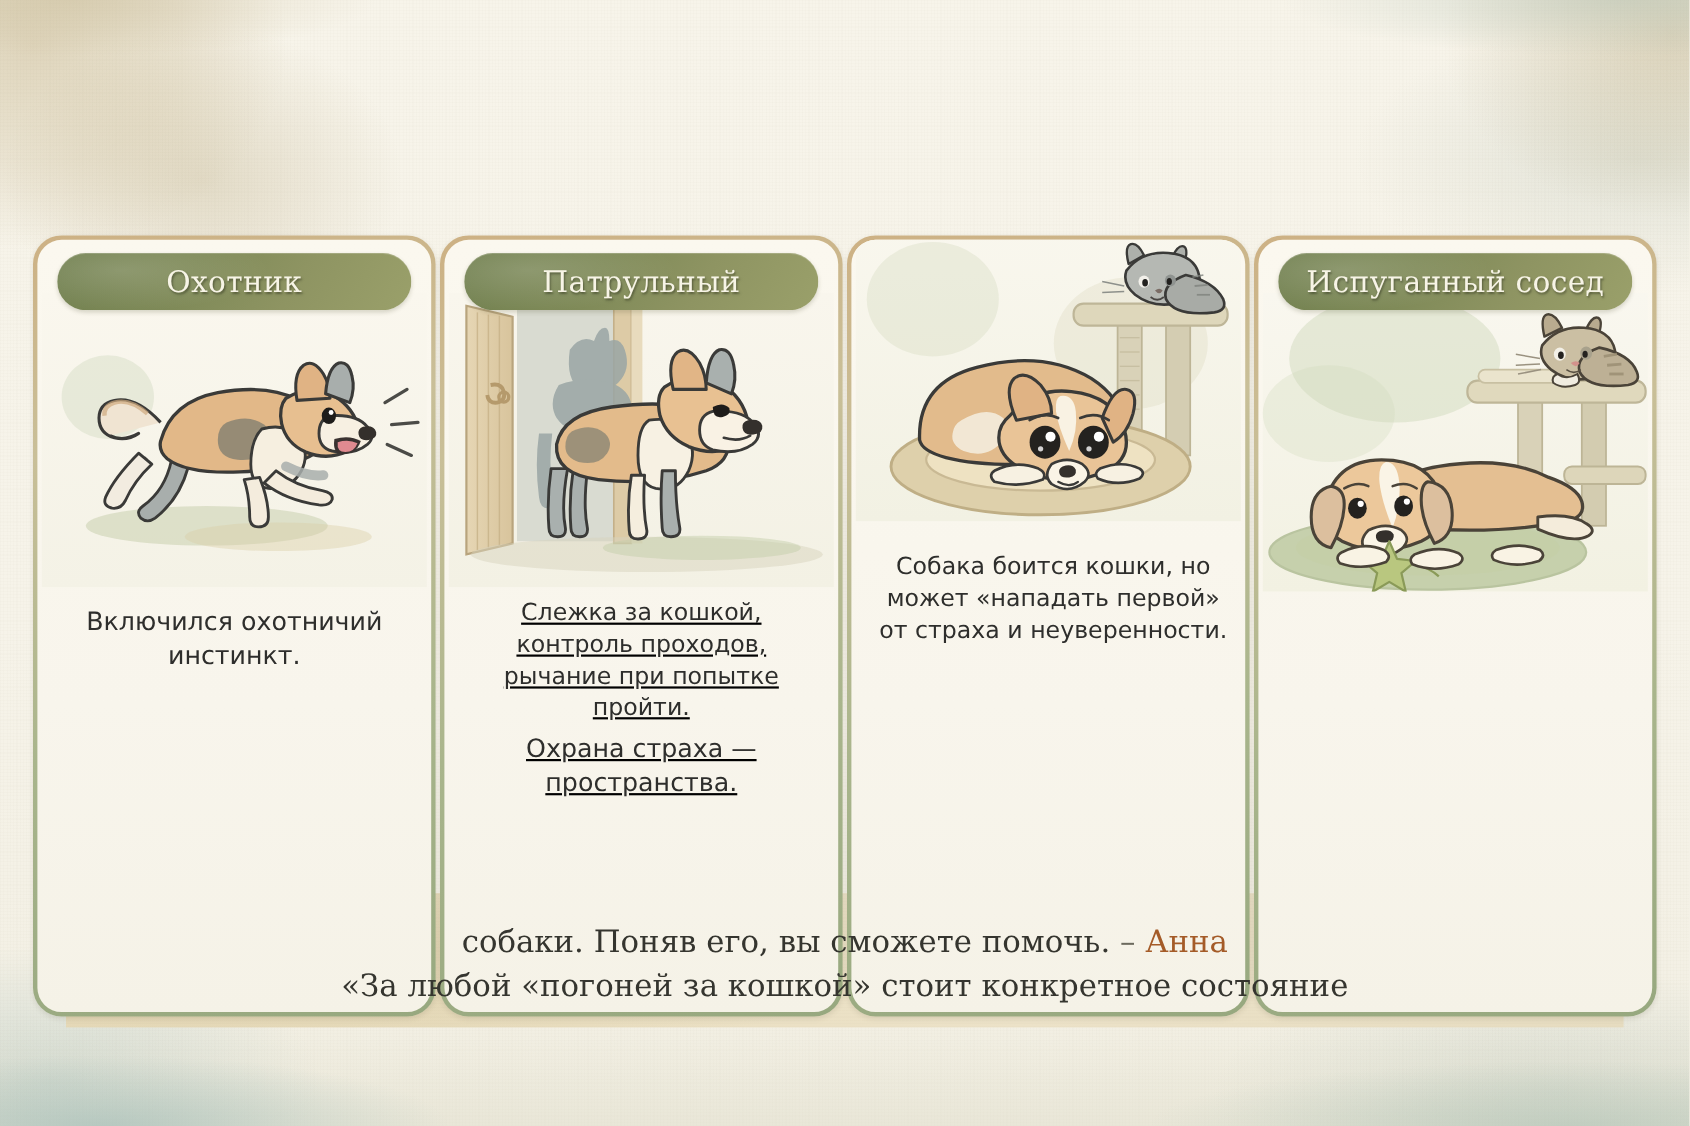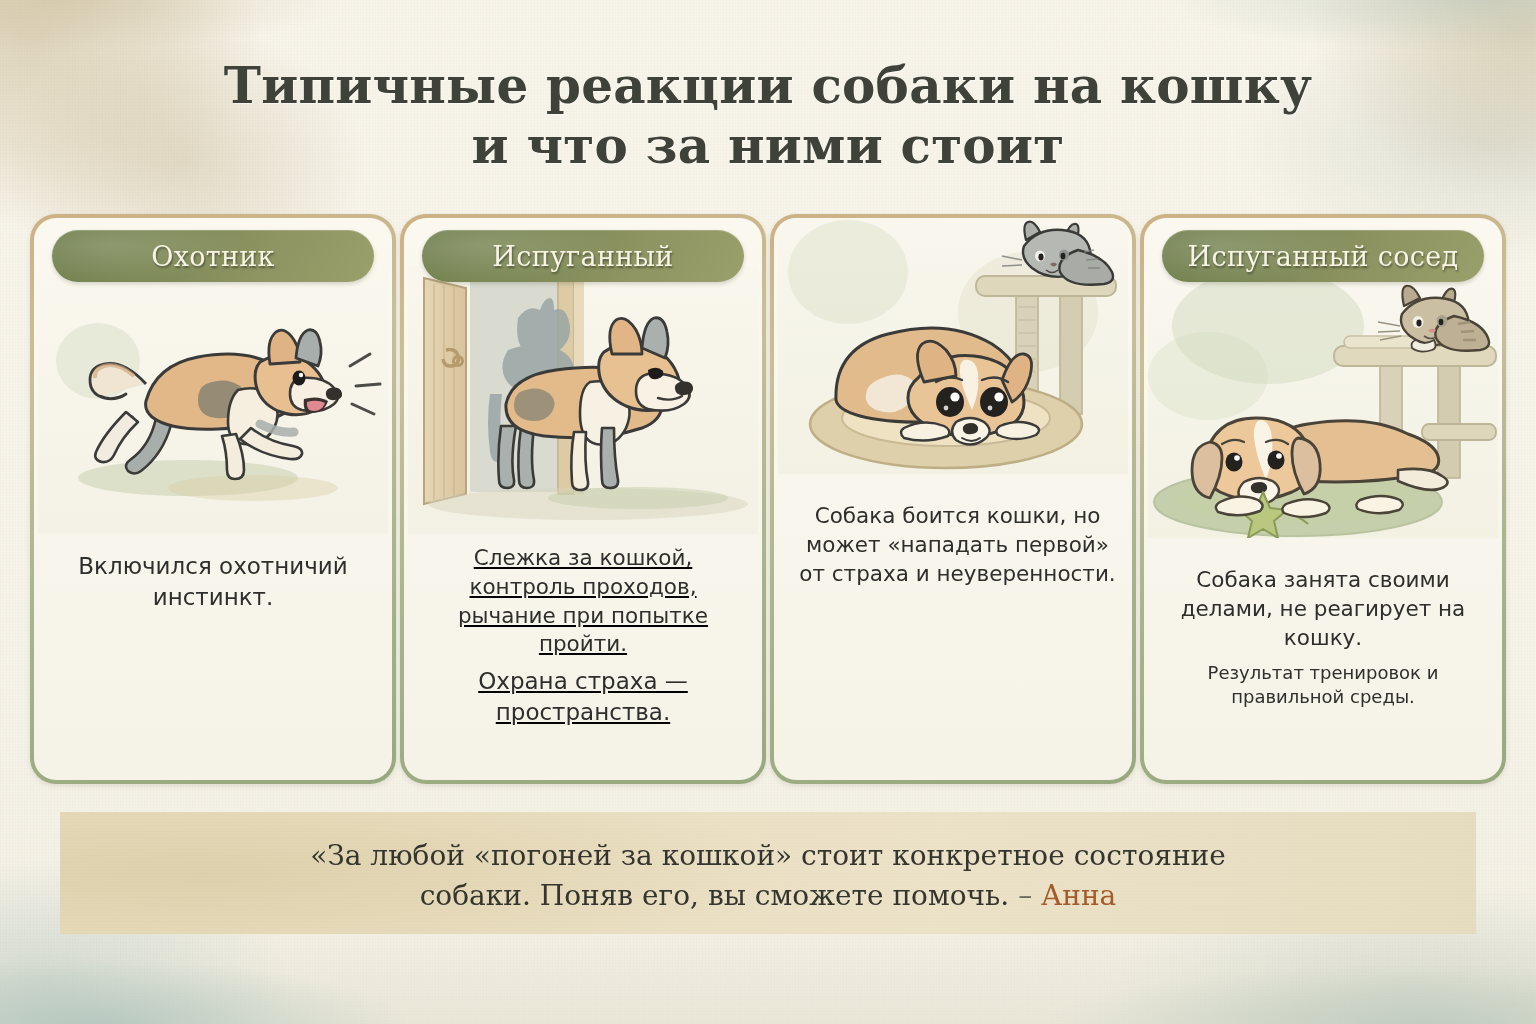--- a/index.html
+++ b/index.html
@@ -58,21 +58,21 @@
     text-shadow: 1px 1px 0 rgba(255,255,255,0.55);
     white-space: nowrap;
   }
 
   
   .cards {
     position: absolute;
     top: 214px;
     left: 30px;
     width: 1476px;
-    height: 570px;
+    height: 710px;
     display: flex;
     gap: 4px;
     z-index: 3;
   }
   .card {
     position: relative;
     flex: 1 1 0;
     border-radius: 26px;
     padding: 4px;
     background: linear-gradient(170deg, #cdb184 0%, #c9bf98 26%, #a9b58c 62%, #97a87f 100%);
@@ -215,24 +215,20 @@
   }
 </style>
 </head>
 <body>
 
 <div class="poster">
 
   <div class="top-wash"></div>
   <div class="bottom-wash"></div>
 
-  <div class="title-block">
-    <div class="title-line">Типичные реакции собаки на кошку</div>
-    <div class="title-line">и что за ними стоит</div>
-  </div>
 
   <div class="cards">
 
     <div class="card c1">
       <div class="card-inner">
         <div class="card-header">
           <span class="card-header-text">Охотник</span>
         </div>
         <div class="illus">
           <svg viewBox="0 0 350 268" preserveAspectRatio="xMidYMid meet">
@@ -288,21 +284,21 @@
         </div>
         <div class="card-body">
           <div class="body-sub">Включился охотничий инстинкт.</div>
         </div>
       </div>
     </div>
 
     <div class="card c2">
       <div class="card-inner">
         <div class="card-header">
-          <span class="card-header-text">Испуганный</span>
+          <span class="card-header-text">Патрульный</span>
         </div>
         <div class="illus">
           <svg viewBox="0 0 350 268" preserveAspectRatio="xMidYMid meet">
             <defs>
               <linearGradient id="g2bg" x1="0" y1="0" x2="0" y2="1">
                 <stop offset="0" stop-color="#f9f6ed"></stop>
                   <stop offset="1" stop-color="#f3f1e4"></stop>
               </linearGradient>
               <linearGradient id="door" x1="0" y1="0" x2="1" y2="0">
                 <stop offset="0" stop-color="#e6d6b4"></stop>
@@ -527,32 +523,28 @@
 
             <path d="M108 242 l7 -16 l7 16 l17 2 l-13 11 l4 17 l-15 -9 l-15 9 l4 -17 l-13 -11 z" fill="#b9c77f" stroke="#8a9a58" stroke-width="2" stroke-linejoin="round"></path>
             <path d="M134 246 q18 4 26 12" stroke="#8a9a58" stroke-width="2" fill="none"></path>
 
             <path d="M72 236 q20 -10 38 -2 q8 5 2 11 q-22 8 -42 1 q-5 -6 2 -10 z" fill="#f9f3e4" stroke="#4a4338" stroke-width="2.4"></path>
             <path d="M138 238 q22 -9 40 -1 q7 5 0 10 q-22 8 -42 0 q-4 -5 2 -9 z" fill="#f9f3e4" stroke="#4a4338" stroke-width="2.4"></path>
 
             <path d="M212 234 q22 -8 40 0 q6 5 -1 10 q-22 7 -41 -1 q-4 -5 2 -9 z" fill="#f9f3e4" stroke="#4a4338" stroke-width="2.4"></path>
           </svg>
         </div>
-        <div class="card-body">
-          <div class="body-main">Собака занята своими делами, не реагирует на кошку.</div>
-          <div class="body-sub small">Результат тренировок и правильной среды.</div>
-        </div>
       </div>
     </div>
 
   </div>
 
   <div class="footer-band"></div>
   <div class="footer-text">
-    <div>«За любой «погоней за кошкой» стоит конкретное состояние</div>
     <div>
       <span>собаки. Поняв его, вы сможете помочь.</span>
       <span class="footer-dash">–</span>
       <span class="footer-author">Анна</span>
     </div>
+    <div>«За любой «погоней за кошкой» стоит конкретное состояние</div>
   </div>
 
 </div>
 
 </body></html>

